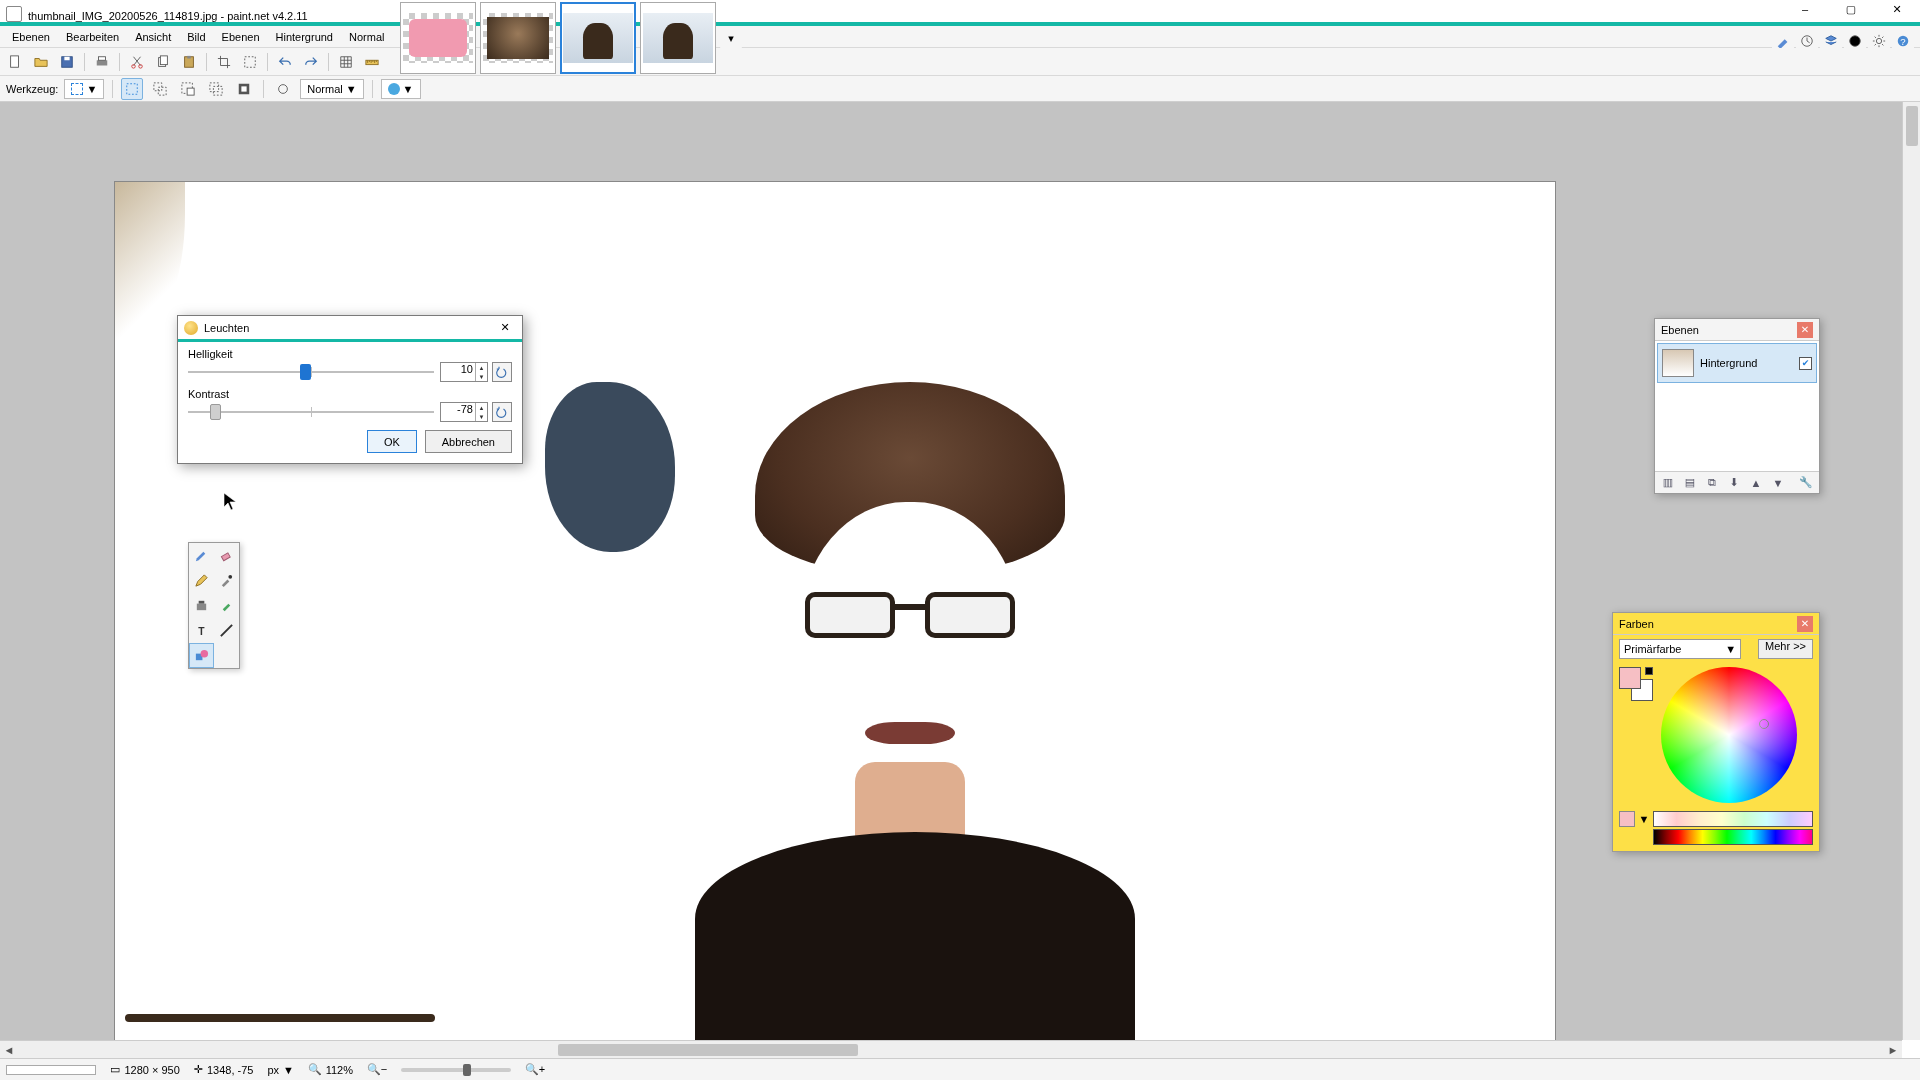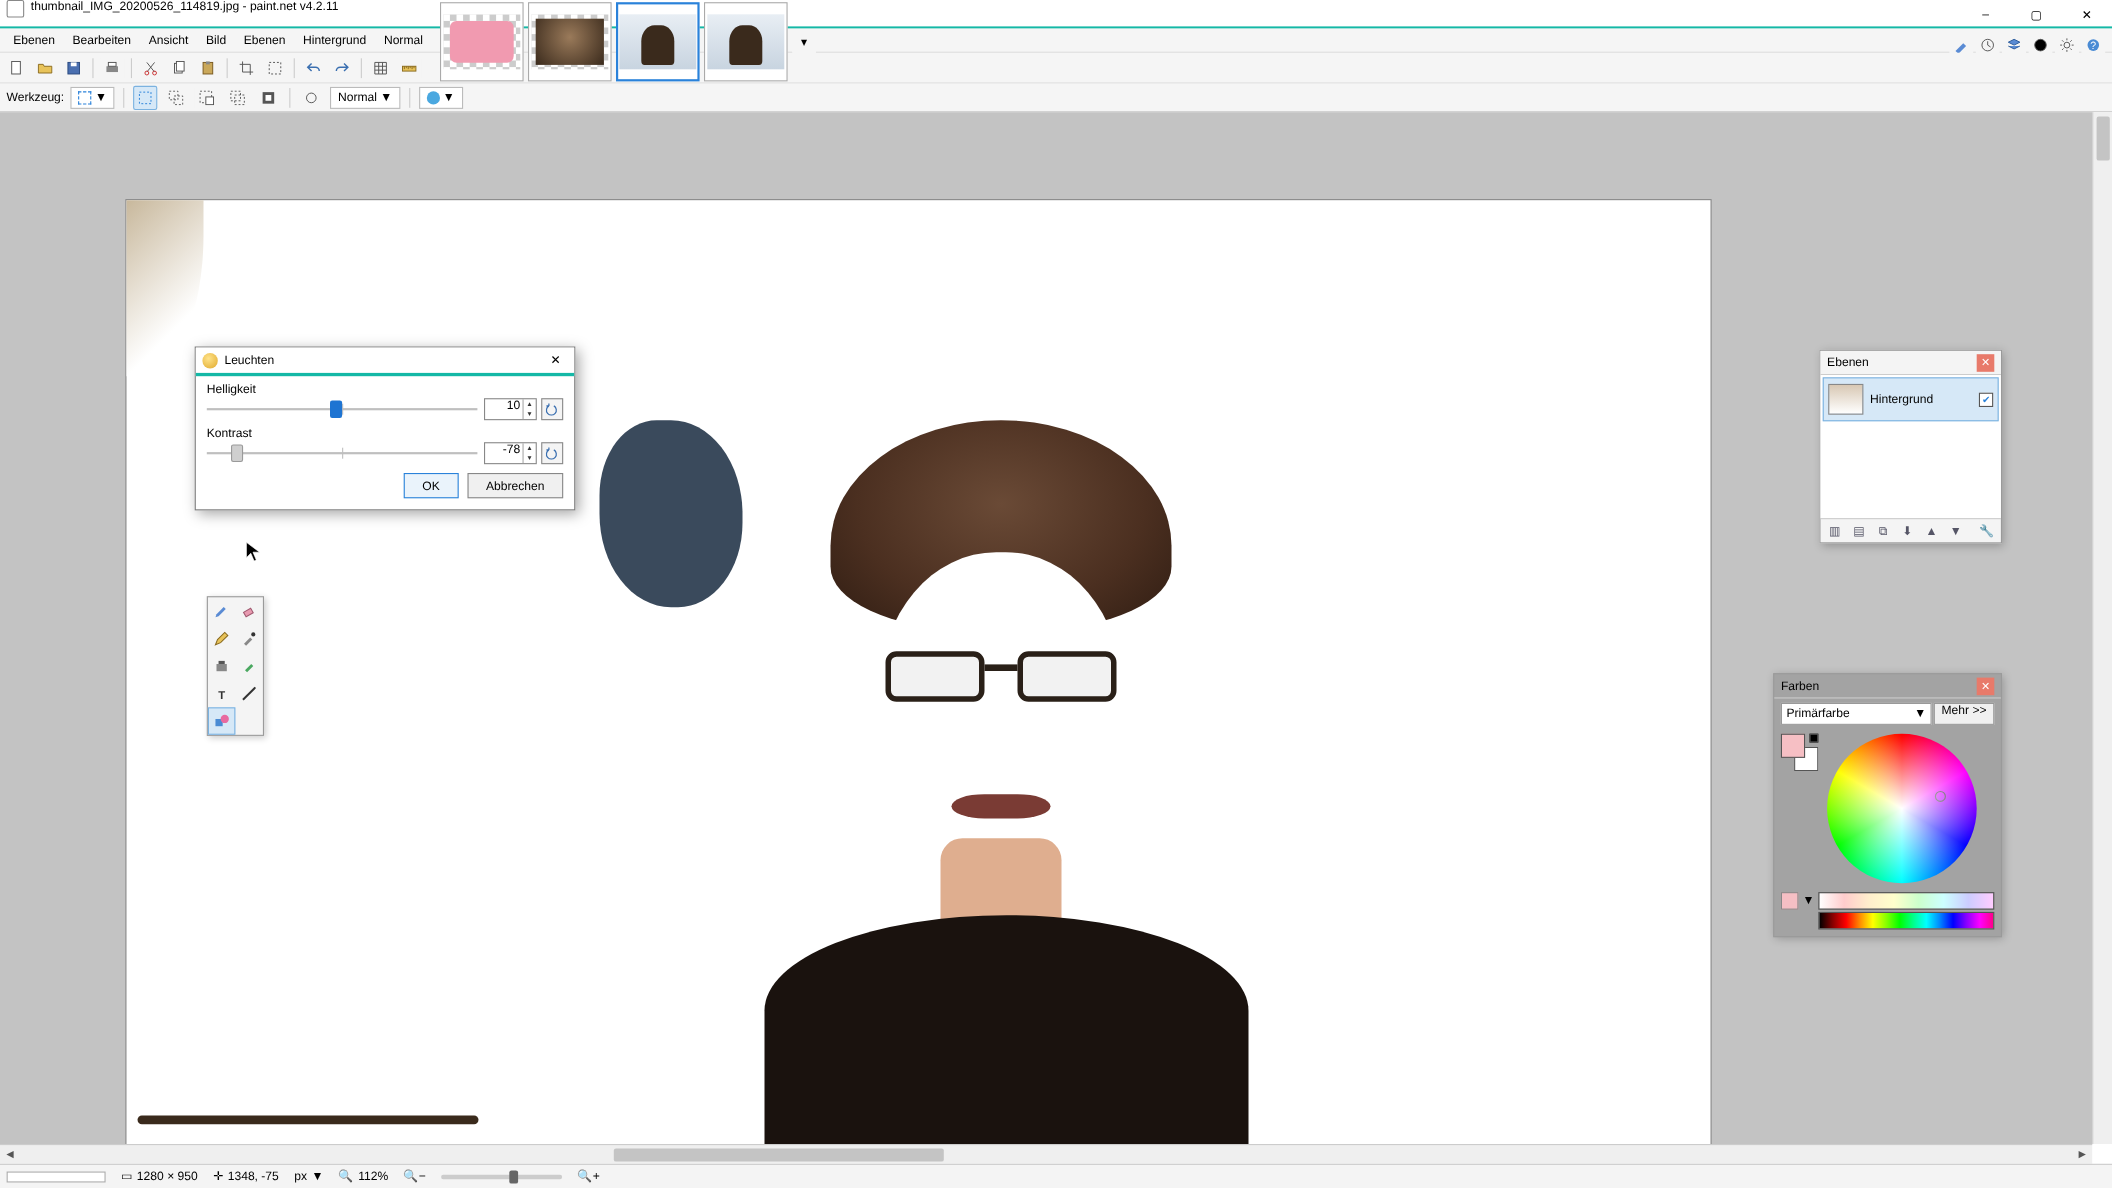--- a/index.html
+++ b/index.html
@@ -1,18 +1,18 @@
 <!DOCTYPE html>
 <html><head>
 <meta charset="utf-8">
 <style>
 *{box-sizing:border-box;margin:0;padding:0;font-family:"Segoe UI",Tahoma,sans-serif;font-size:11px;user-select:none}
 body{width:1920px;height:1080px;background:#fff;overflow:hidden;position:relative}
 
-.titlebar{height:26px;background:#fff;display:flex;align-items:flex-start;border-bottom:2px solid #14b8a6}
+.titlebar{height:26px;background:#fff;display:flex;align-items:flex-end;border-bottom:4px solid #14b8a6}
 .titlebar .icon{width:16px;height:16px;margin:0 6px;background:#fff;border:1px solid #888;border-radius:2px}
 .titlebar .title{flex:0 0 auto;color:#000}
 .titlebar .spacer{flex:1}
 .winbtn{width:46px;height:26px;display:flex;align-items:center;justify-content:center;color:#000}
 
 .menubar{height:22px;display:flex;align-items:center;padding:0 4px;background:#f5f5f5;border-bottom:1px solid #d9d9d9}
 .menubar .item{padding:2px 8px;color:#000}
 
 .toolbar{height:28px;display:flex;align-items:center;padding:0 4px;gap:4px;background:#f5f5f5;border-bottom:1px solid #d9d9d9}
 .tbtn{width:22px;height:22px;display:flex;align-items:center;justify-content:center;background:#f5f5f5;border:1px solid transparent;border-radius:2px}
@@ -91,24 +91,24 @@
 .layers{position:absolute;top:318px;right:100px;width:166px;background:#f4f4f4;border:1px solid #9a9a9a;box-shadow:2px 2px 8px rgba(0,0,0,.25)}
 .layers .hdr{height:22px;display:flex;align-items:center;padding:0 6px;background:#f4f4f4;border-bottom:1px solid #ccc}
 .layers .hdr .x{margin-left:auto;width:16px;height:16px;background:#e87a6a;color:#fff;display:flex;align-items:center;justify-content:center;font-size:10px}
 .layers .list{height:130px;background:#fff;overflow:auto}
 .layers .layer{display:flex;align-items:center;height:40px;background:#d6e8f7;border:1px solid #7bb2e0;margin:2px;padding:0 4px;gap:6px}
 .layers .layer .lthumb{width:32px;height:28px;background:#fff;border:1px solid #888;background:linear-gradient(#d8c8b4,#fff)}
 .layers .layer .cb{width:13px;height:13px;border:1px solid #555;background:#fff;display:flex;align-items:center;justify-content:center;font-size:9px;color:#2a82da;margin-left:auto}
 .layers .ftr{height:22px;display:flex;align-items:center;padding:0 4px;gap:4px;border-top:1px solid #ccc}
 .layers .ftr .fb{width:18px;height:18px;display:flex;align-items:center;justify-content:center;color:#556}
 
-.colors{position:absolute;top:612px;right:100px;width:208px;background:#a3a3a3;border:1px solid #9a9a9a;box-shadow:2px 2px 8px rgba(0,0,0,.25)}
+.colors{position:absolute;top:612px;right:100px;width:208px;background:#fde047;border:1px solid #9a9a9a;box-shadow:2px 2px 8px rgba(0,0,0,.25)}
 .colors .hdr{height:22px;display:flex;align-items:center;padding:0 6px;border-bottom:1px solid #ccc}
 .colors .hdr .x{margin-left:auto;width:16px;height:16px;background:#e87a6a;color:#fff;display:flex;align-items:center;justify-content:center;font-size:10px}
-.colors .toprow{display:flex;align-items:center;padding:4px 6px;gap:2px}
+.colors .toprow{display:flex;align-items:center;padding:4px 6px;gap:17px}
 .colors .combo{flex:1;height:20px;border:1px solid #999;background:#fff;display:flex;align-items:center;padding:0 4px;justify-content:space-between}
 .colors .more{height:20px;padding:0 6px;border:1px solid #999;background:#f0f0f0}
 .colors .mid{display:flex;padding:4px 6px 6px;gap:6px}
 .colors .swatches{width:36px;height:36px;position:relative}
 .colors .sw{position:absolute;width:22px;height:22px;border:1px solid #555}
 .colors .sw.primary{top:0;left:0;background:#f6bfc4}
 .colors .sw.secondary{top:12px;left:12px;background:#fff}
 .colors .sw.mini{width:8px;height:8px;top:0;left:26px;border:1px solid #555}
 .colors .wheel{width:136px;height:136px;border-radius:50%;background:conic-gradient(red,magenta,blue,cyan,lime,yellow,red);position:relative}
 .colors .wheel::after{content:"";position:absolute;inset:0;border-radius:50%;background:radial-gradient(circle,#fff 0%,rgba(255,255,255,0)70%)}

